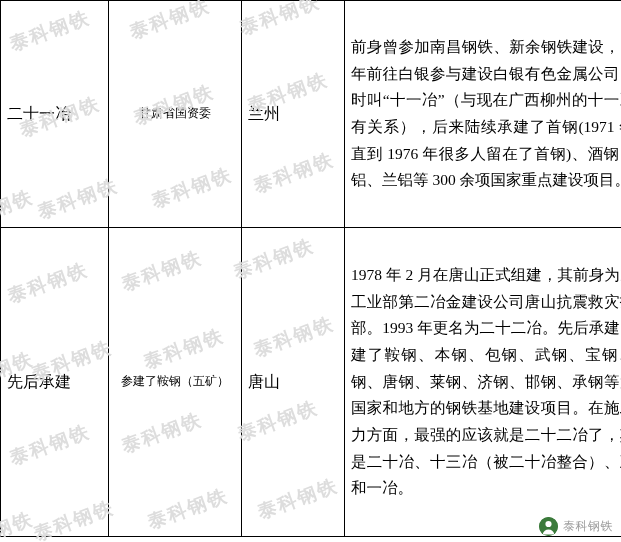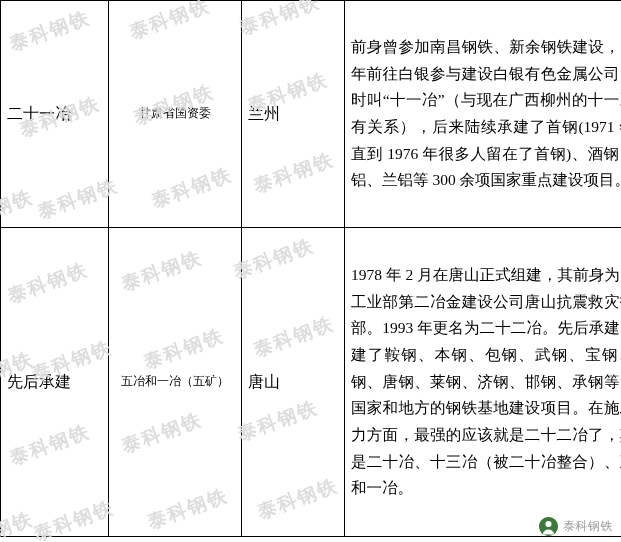--- a/index.html
+++ b/index.html
@@ -156,21 +156,21 @@
       <tr class="row-1">
         <td class="c-name">二十一冶</td>
         <td class="c-org">甘肃省国资委</td>
         <td class="c-city">兰州</td>
         <td class="c-desc">
           <span class="desc-text">前身曾参加南昌钢铁、新余钢铁建设，1964 年前往白银参与建设白银有色金属公司，当时叫“十一冶”（与现在广西柳州的十一冶木有关系），后来陆续承建了首钢(1971 年，直到 1976 年很多人留在了首钢)、酒钢、抚铝、兰铝等 300 余项国家重点建设项目。</span>
         </td>
       </tr>
       <tr class="row-2">
         <td class="c-name">先后承建</td>
-        <td class="c-org">五冶和一冶（五矿）</td>
+        <td class="c-org">参建了鞍钢（五矿）</td>
         <td class="c-city">唐山</td>
         <td class="c-desc">
           <span class="desc-text">1978 年 2 月在唐山正式组建，其前身为冶金工业部第二冶金建设公司唐山抗震救灾指挥部。1993 年更名为二十二冶。先后承建、参建了鞍钢、本钢、包钢、武钢、宝钢、首钢、唐钢、莱钢、济钢、邯钢、承钢等大批国家和地方的钢铁基地建设项目。在施工能力方面，最强的应该就是二十二冶了，其次是二十冶、十三冶（被二十冶整合）、五冶和一冶。</span>
         </td>
       </tr>
     </tbody>
   </table>
 
   <div class="account-badge">
     <span class="badge-avatar">

